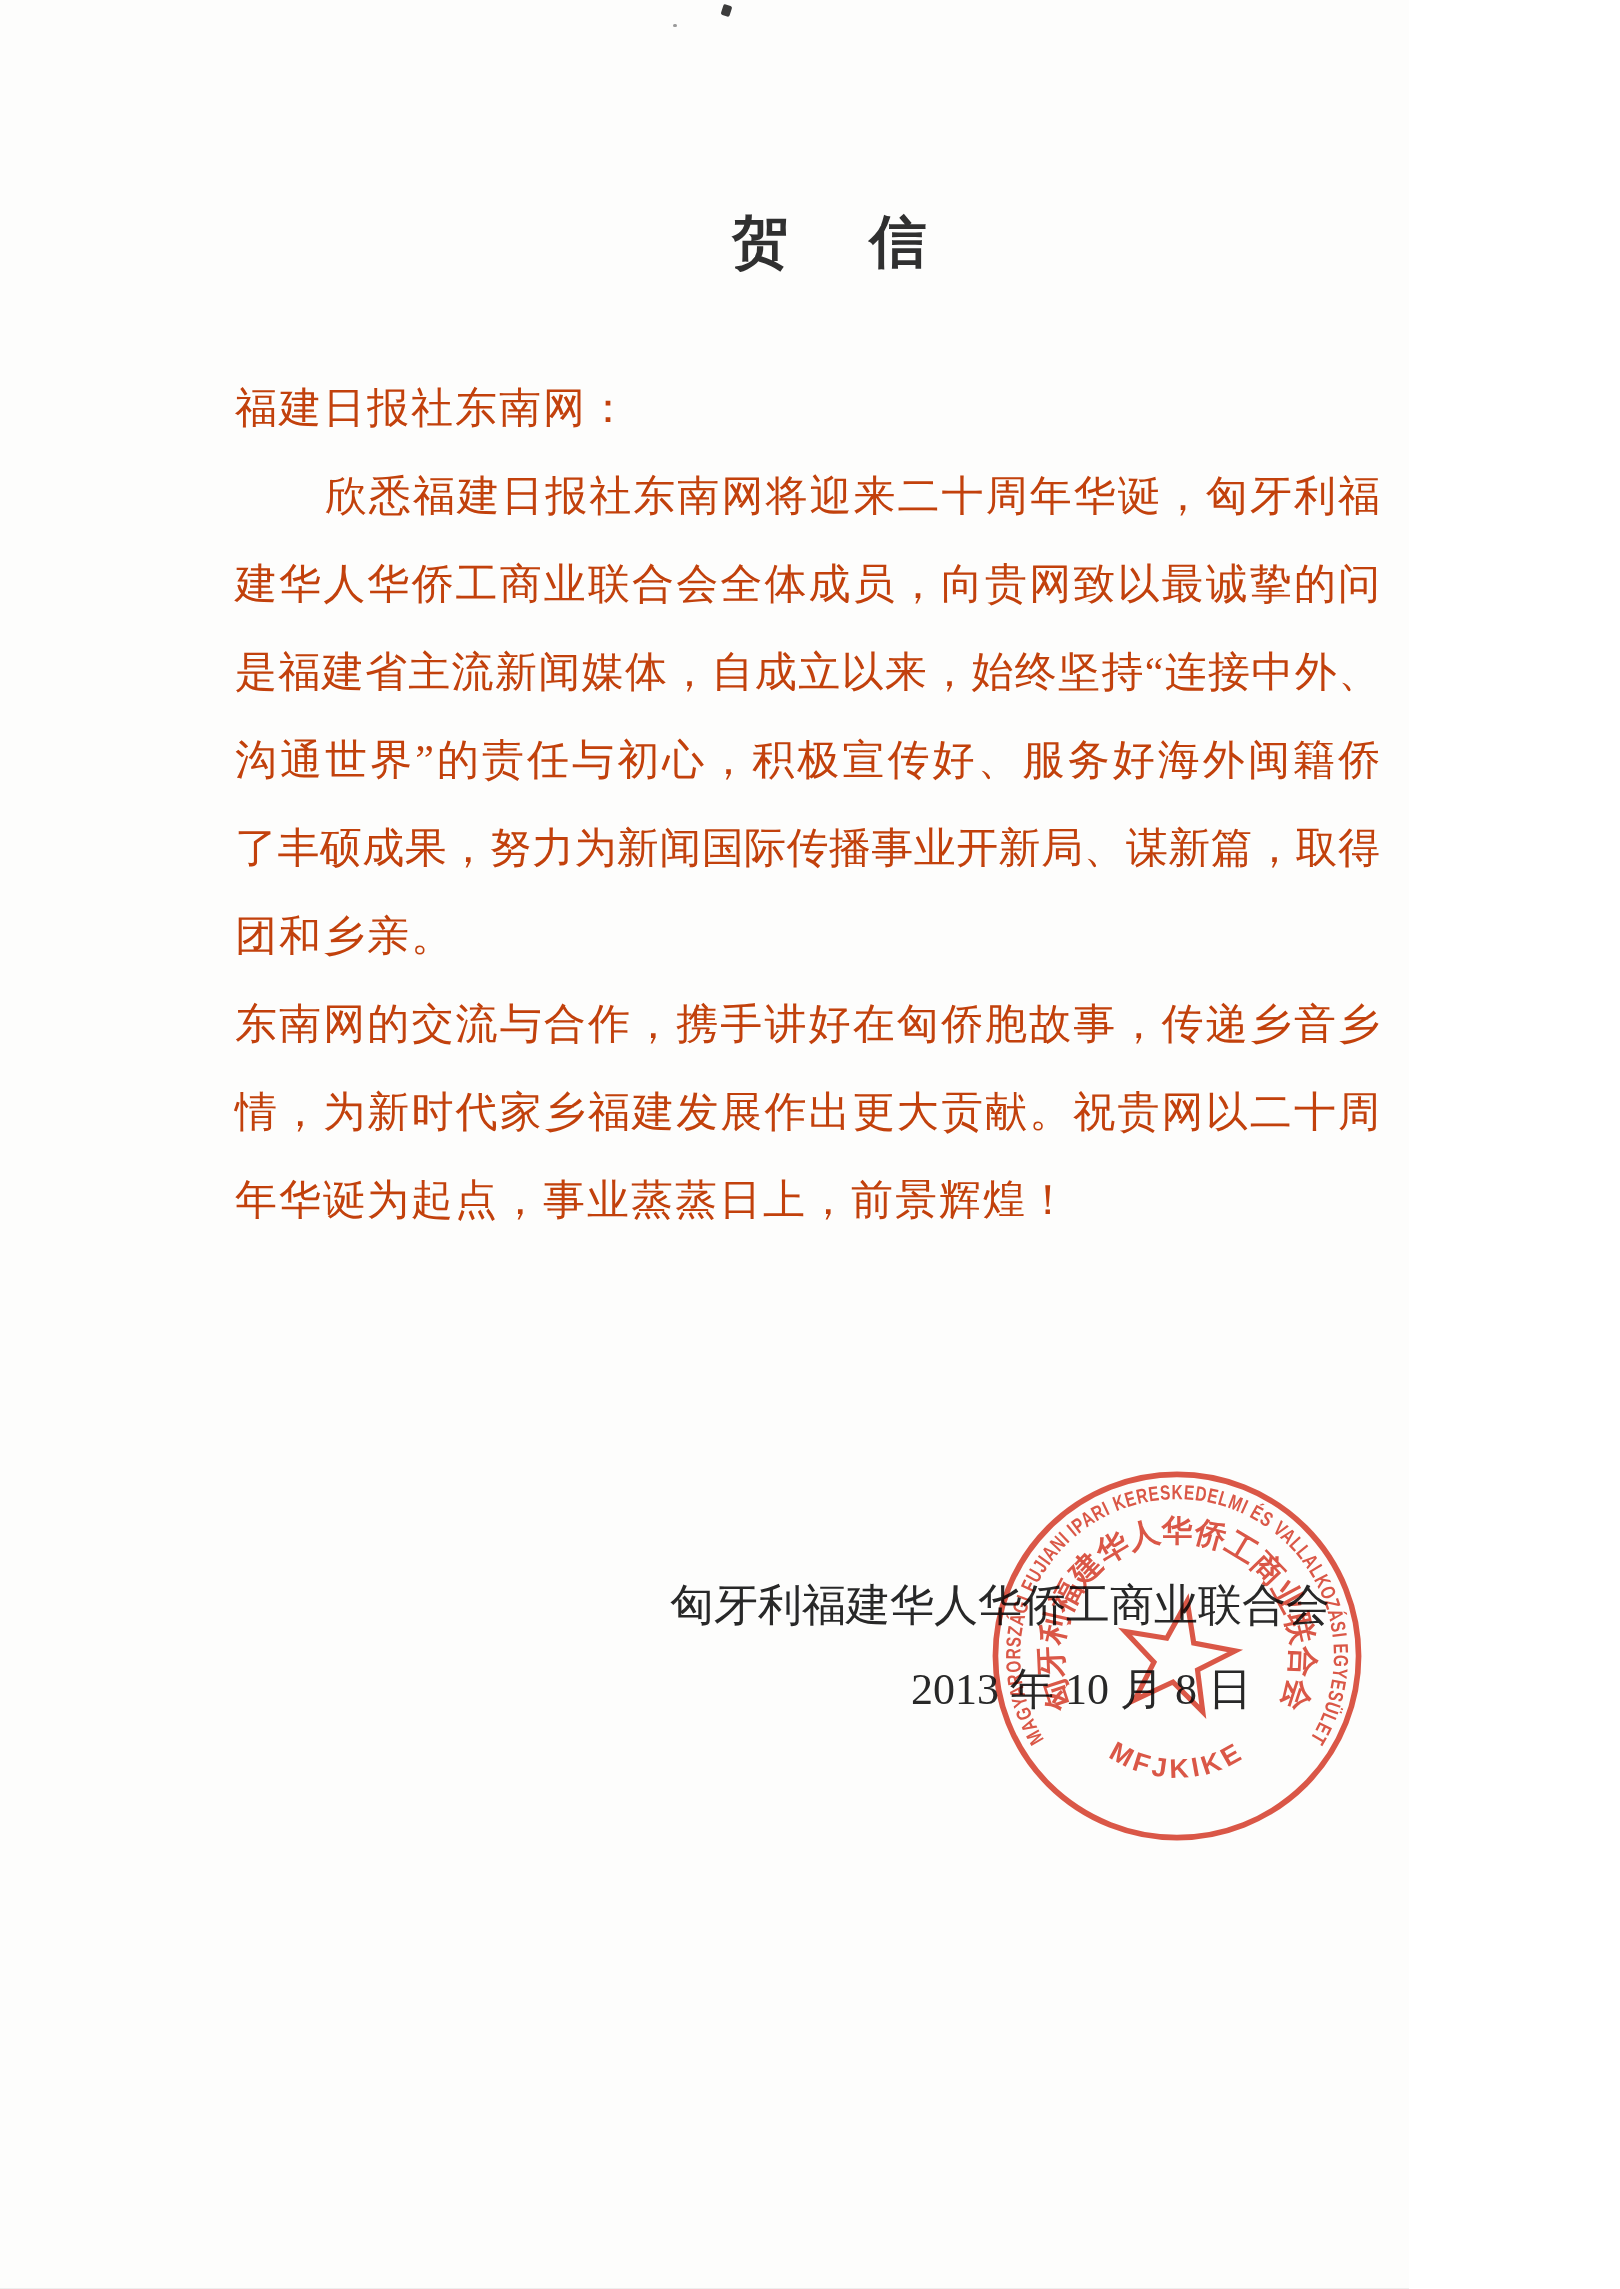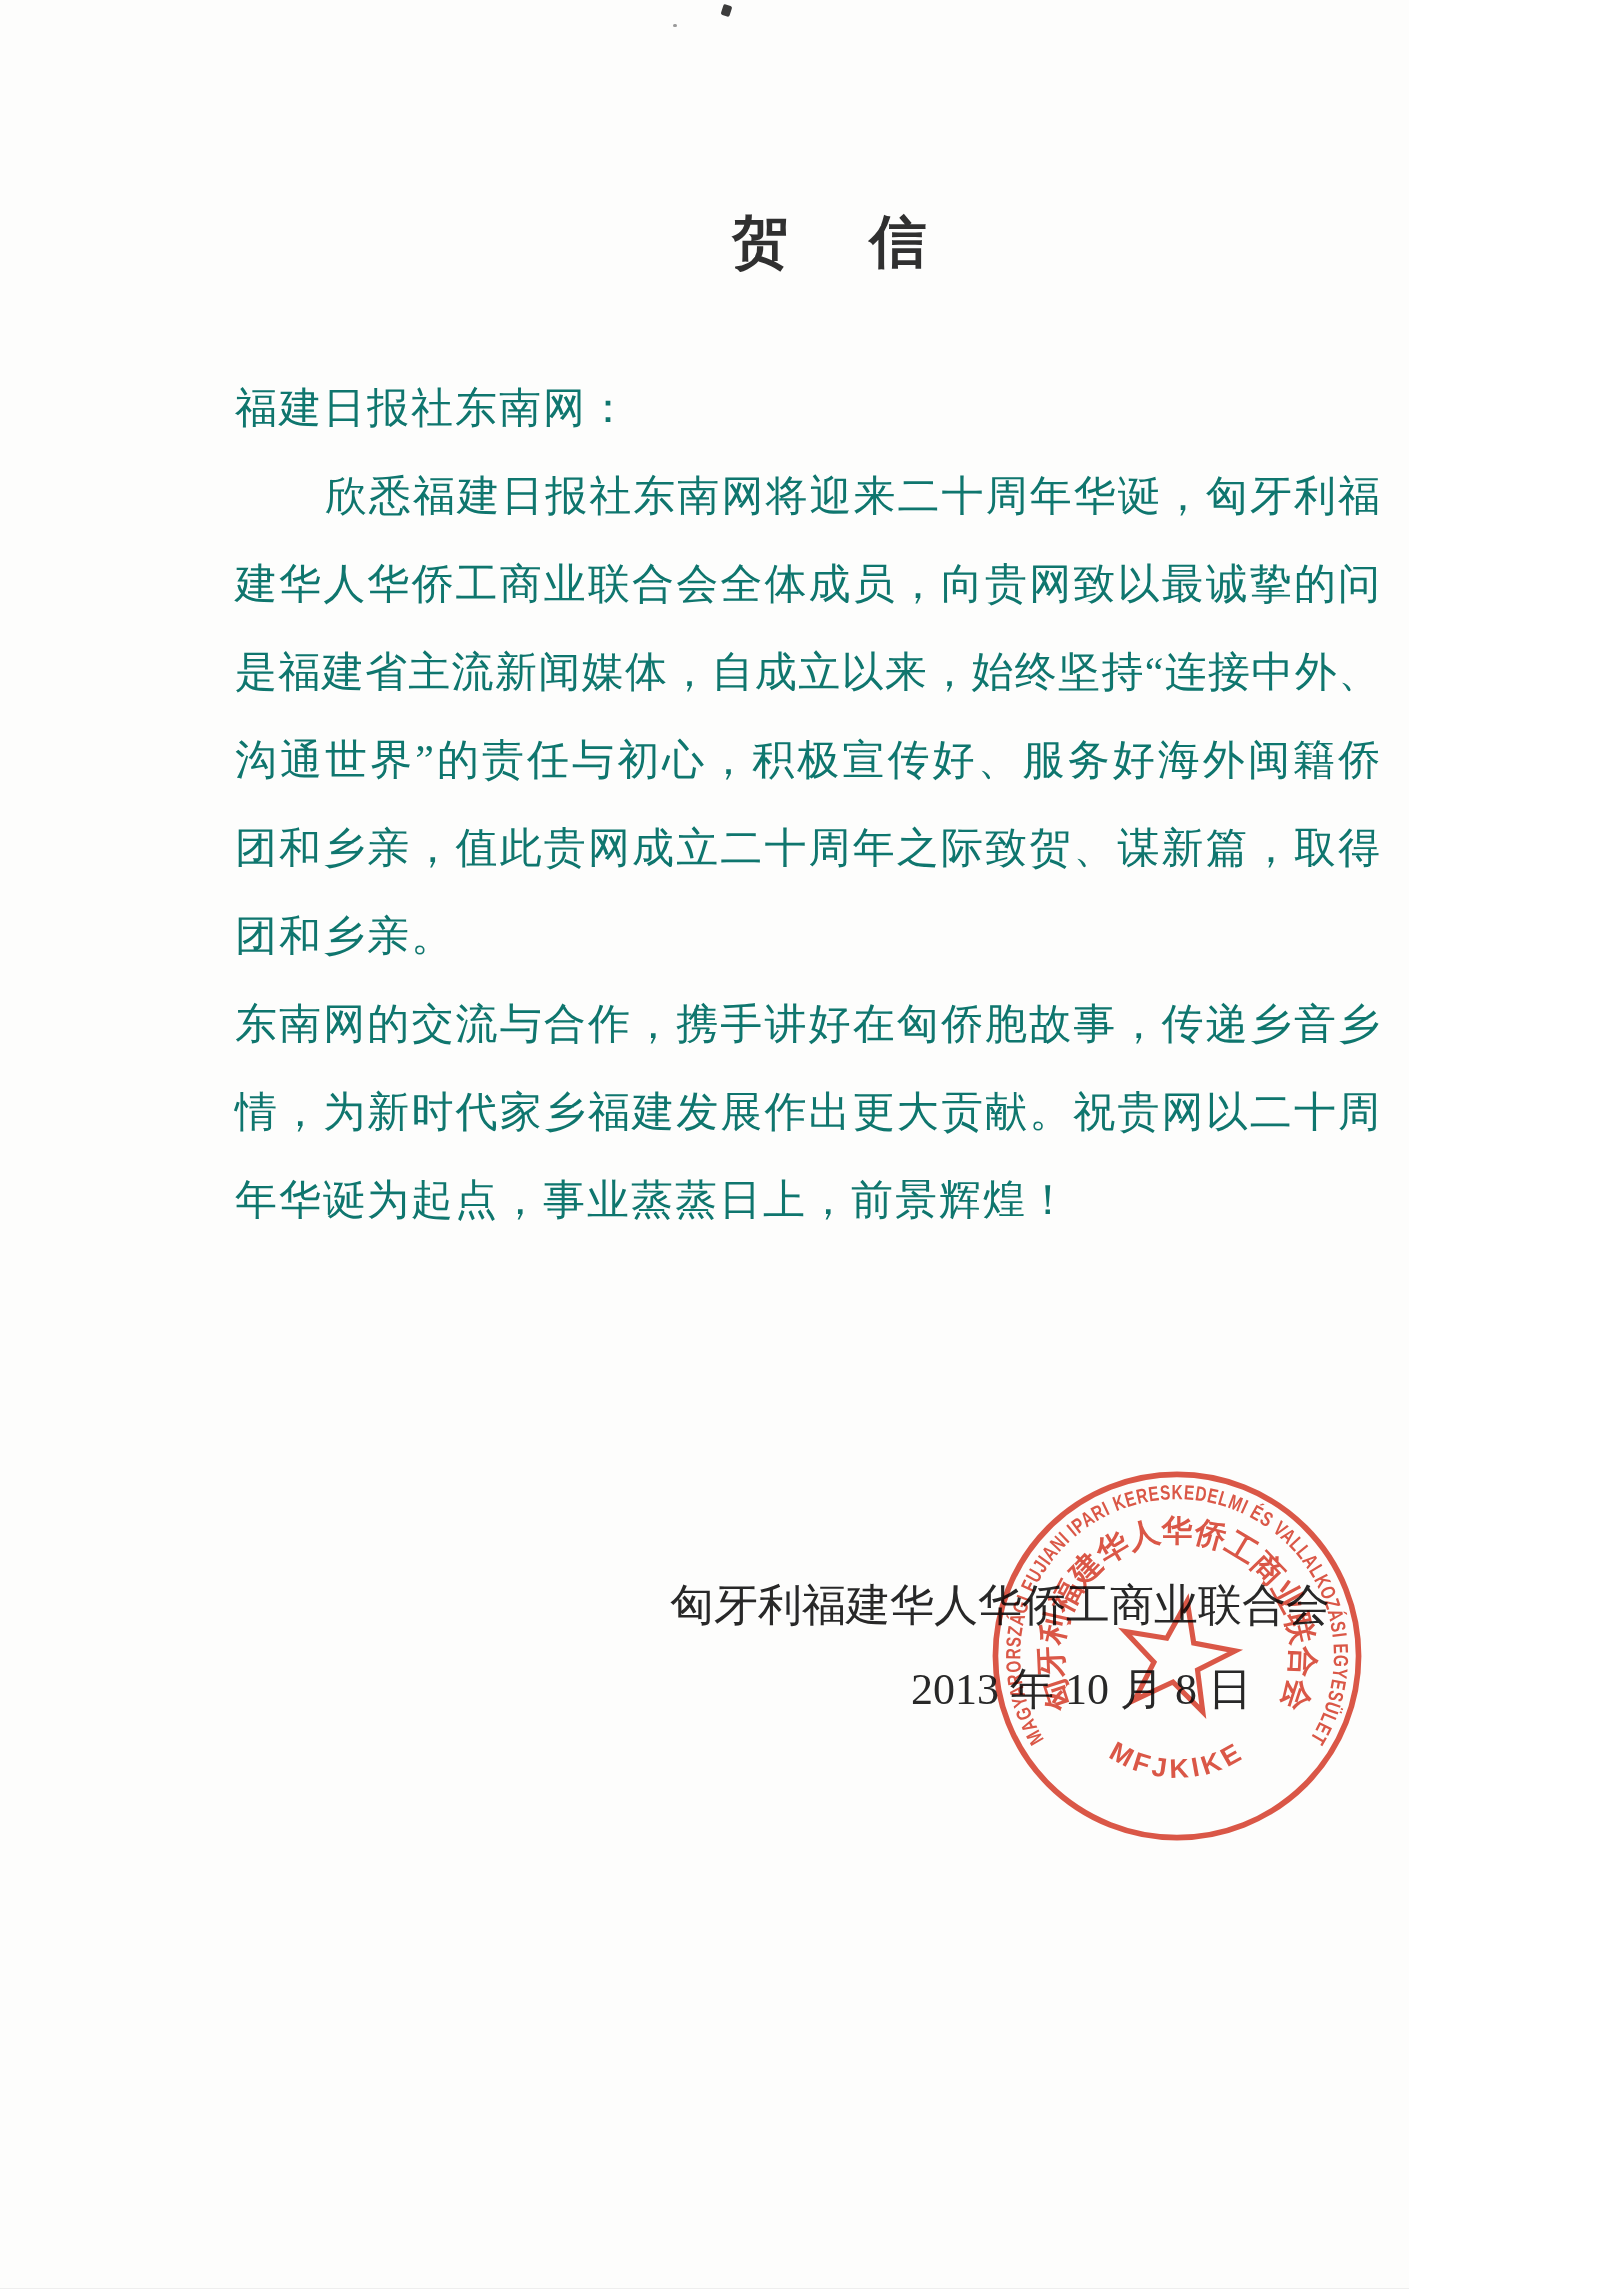--- a/index.html
+++ b/index.html
@@ -26,21 +26,21 @@
     position:absolute;
     left:235px;top:364px;
     width:1145px;
   }
   .line{
     height:88px;
     line-height:88px;
     font-size:42px;
     letter-spacing:2px;
     white-space:nowrap;
-    color:#0f766e;
+    color:#c2410c;
   }
   .line.just{
     letter-spacing:0;
     white-space:normal;
     text-align:justify;
     text-align-last:justify;
   }
   .line.first{ text-indent:90px; }
   
   .sig{
@@ -104,21 +104,21 @@
   <div class="title">贺　信</div>
 
   <div class="body">
     <div class="line">福建日报社东南网：</div>
 
     <div class="line first just">欣悉福建日报社东南网将迎来二十周年华诞，匈牙利福</div>
     <div class="line just">建华人华侨工商业联合会全体成员，向贵网致以最诚挚的问</div>
 
     <div class="line just">是福建省主流新闻媒体，自成立以来，始终坚持“连接中外、</div>
     <div class="line just">沟通世界”的责任与初心，积极宣传好、服务好海外闽籍侨</div>
-    <div class="line just">团和乡亲，值此贵网成立二十周年之际致贺、谋新篇，取得</div>
+    <div class="line just">了丰硕成果，努力为新闻国际传播事业开新局、谋新篇，取得</div>
     <div class="line">团和乡亲。</div>
 
     <div class="line just">东南网的交流与合作，携手讲好在匈侨胞故事，传递乡音乡</div>
     <div class="line just">情，为新时代家乡福建发展作出更大贡献。祝贵网以二十周</div>
     <div class="line">年华诞为起点，事业蒸蒸日上，前景辉煌！</div>
   </div>
 
   <div class="sig">匈牙利福建华人华侨工商业联合会</div>
   <div class="date">2013 年 10 月 8 日</div>
 

